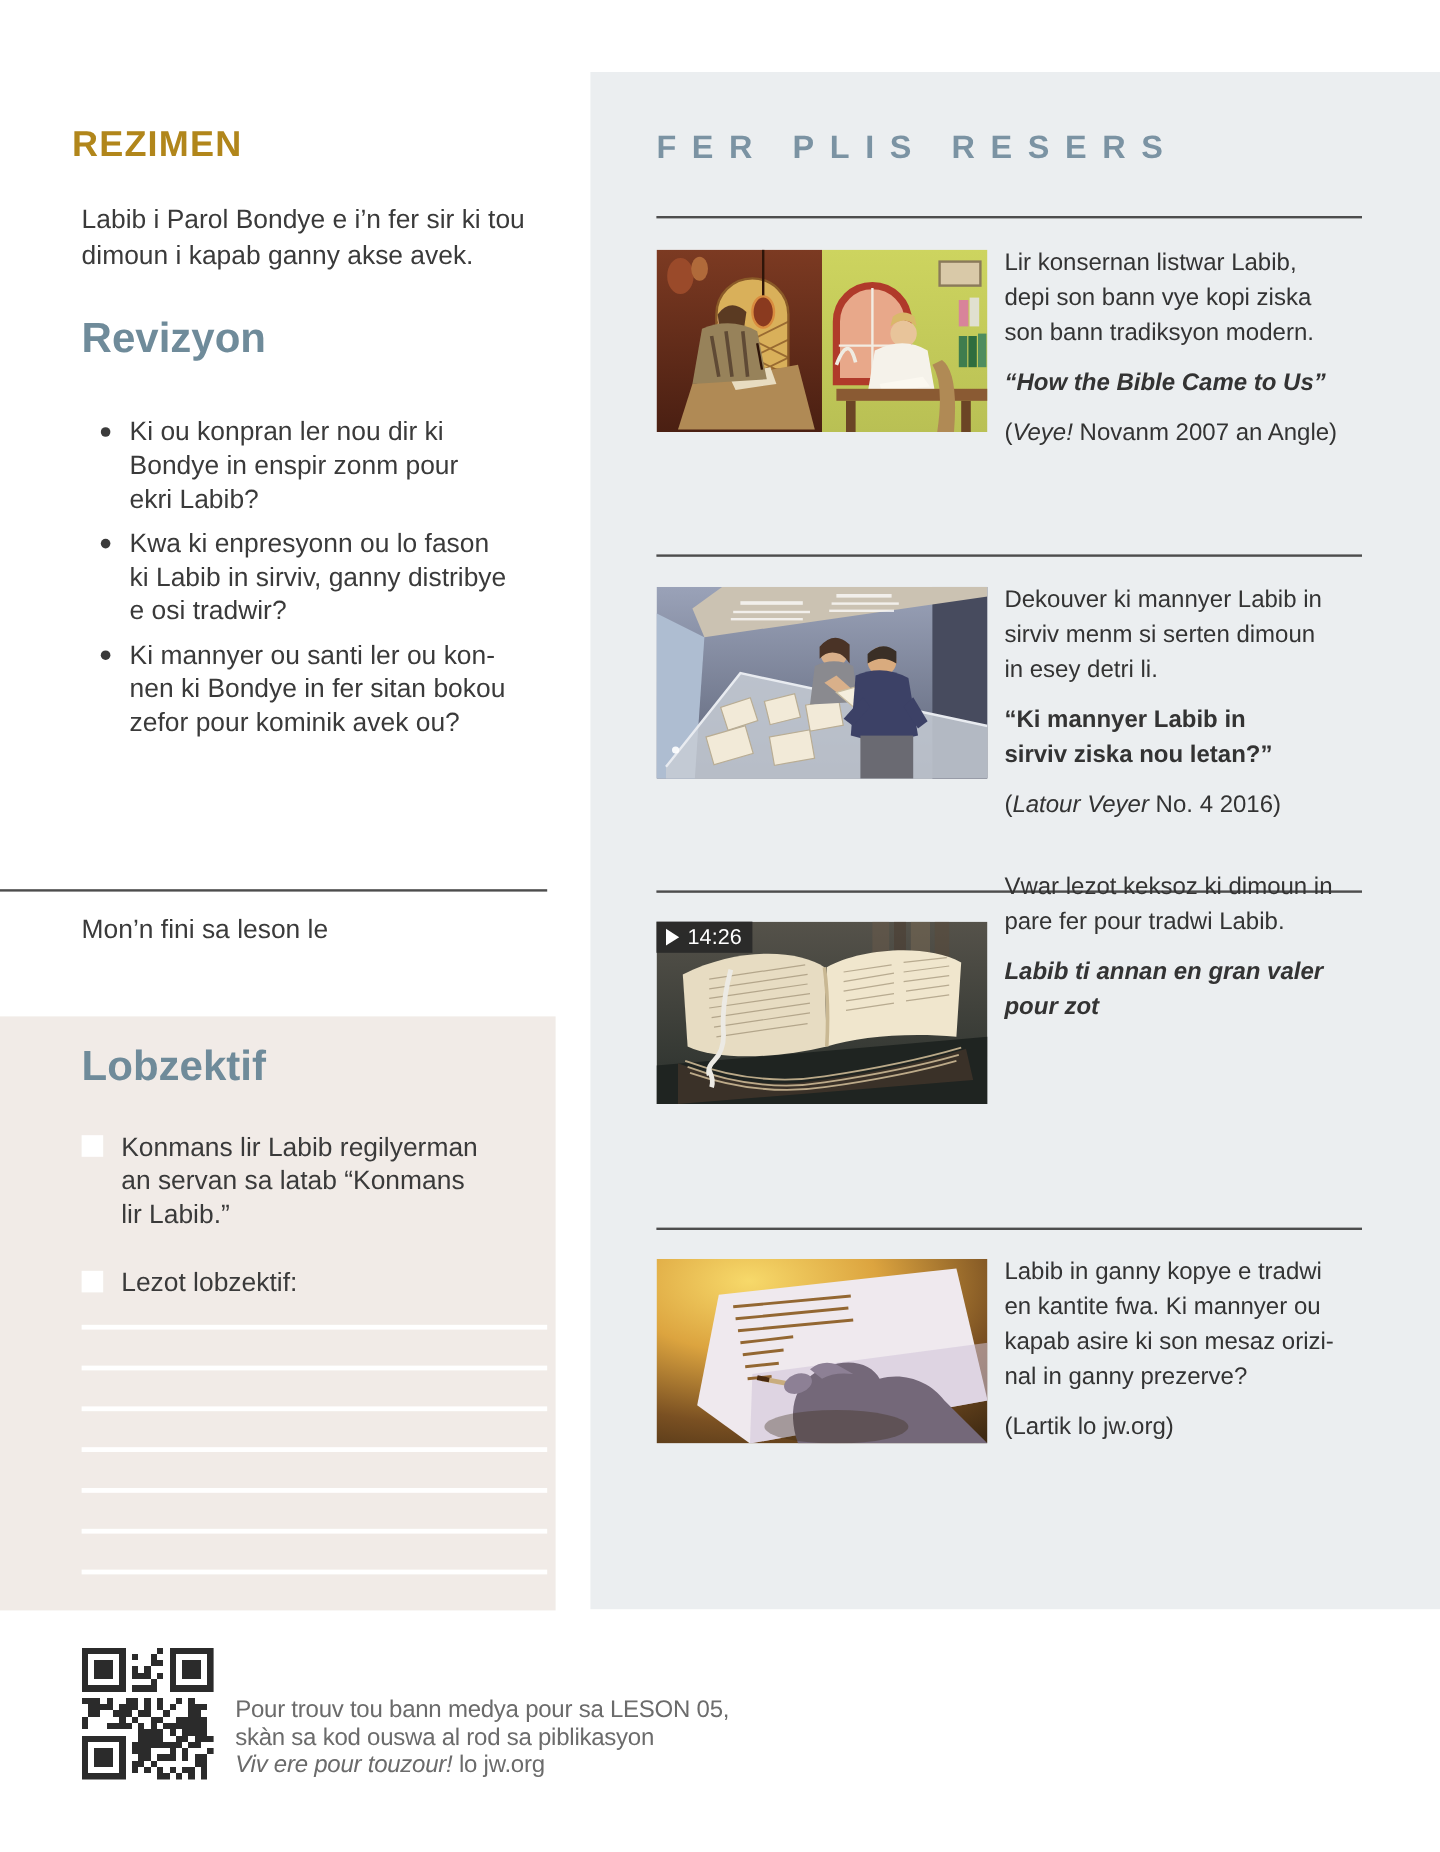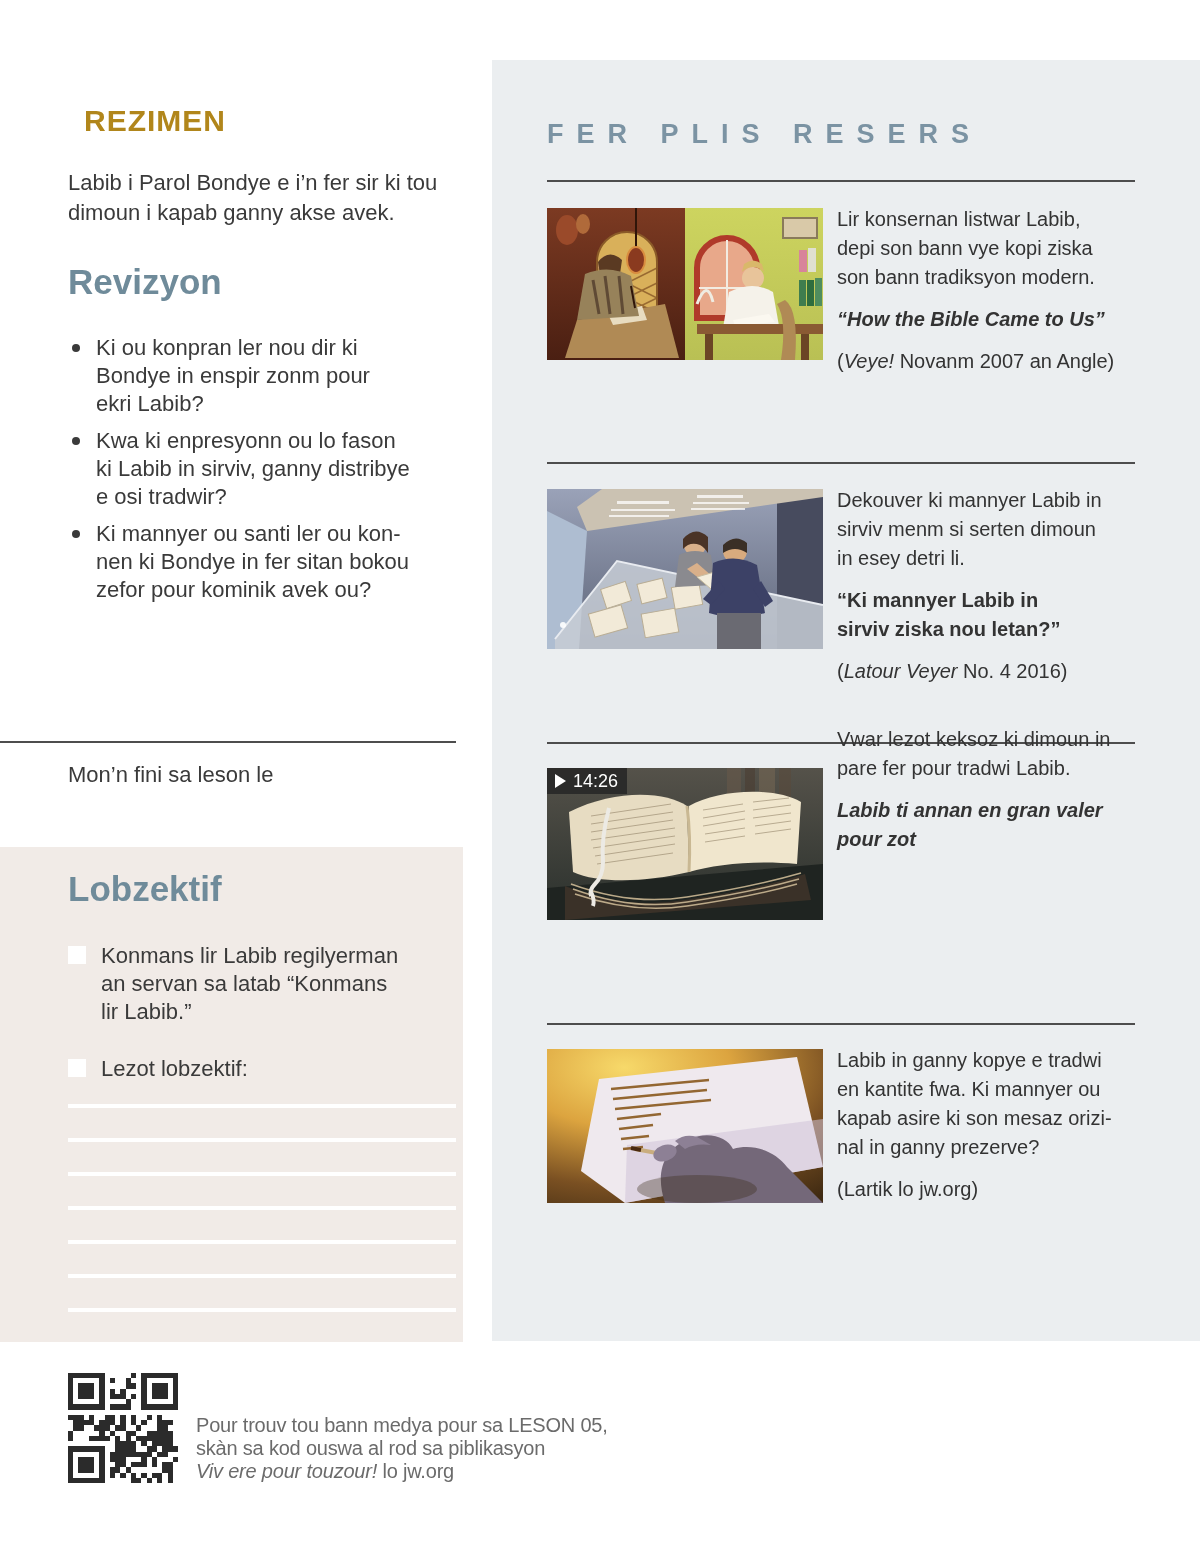--- a/index.html
+++ b/index.html
@@ -1,41 +1,41 @@
 <!DOCTYPE html>
 <html><head>
 <meta charset="utf-8">
 <style>
   html,body{margin:0;padding:0;background:#ffffff;}
   .page{position:relative;width:1200px;height:1543px;background:#ffffff;
         font-family:"Liberation Sans",sans-serif;color:#3a3a3a;overflow:hidden;}
   .abs{position:absolute;}
 
   
-  #rezimen-title{left:84px;top:104px;font-size:30px;font-weight:700;letter-spacing:1px;color:#b1861b;}
+  #rezimen-title{left:60px;top:104px;font-size:30px;font-weight:700;letter-spacing:1px;color:#b1861b;}
   #rezimen-text{left:68px;top:168px;width:400px;font-size:22px;line-height:30px;white-space:pre-line;}
   #revizyon-title{left:68px;top:262px;font-size:35px;font-weight:700;color:#6f8b9a;}
-  #revizyon-list{left:68px;top:334px;width:400px;list-style:none;margin:0;padding:0;}
+  #revizyon-list{left:68px;top:334px;width:400px;list-style:none;margin:12px;padding:0;}
   #revizyon-list li{position:relative;padding-left:28px;margin-bottom:9px;font-size:22px;line-height:28px;white-space:pre-line;}
   #revizyon-list .dot{position:absolute;left:4px;top:10px;width:8px;height:8px;border-radius:50%;background:#3a3a3a;}
   #left-divider{left:0;top:741px;width:456px;height:2px;background:#4d4d4d;}
   #date-label{left:68px;top:761px;font-size:22px;line-height:28px;}
 
   #lobzektif-box{left:0;top:847px;width:432px;height:495px;background:#f1ebe7;padding-left:31px;}
   #lobzektif-title{left:68px;top:22px;font-size:35px;font-weight:700;color:#6f8b9a;}
   .obj-item{position:absolute;left:68px;display:flex;align-items:flex-start;}
   #obj-item-1{top:95px;width:360px;}
   #obj-item-2{top:208px;width:360px;}
   .obj-checkbox{flex:0 0 18px;width:18px;height:18px;background:#ffffff;margin-top:4px;margin-right:15px;}
   .obj-text{font-size:22px;line-height:28px;white-space:pre-line;}
   .write-line{position:absolute;left:68px;width:388px;height:4px;background:#ffffff;}
 
   
   #right-panel{left:492px;top:60px;width:708px;height:1281px;background:#ebeef0;}
-  #fer-title{left:55px;top:48px;font-size:27px;font-weight:700;letter-spacing:13px;color:#7b93a3;white-space:nowrap;margin-top:11px;}
+  #fer-title{left:55px;top:48px;font-size:27px;font-weight:700;letter-spacing:13px;color:#7b93a3;white-space:nowrap;}
   .r-divider{position:absolute;left:55px;width:588px;height:2px;background:#4d4d4d;}
   .thumb{position:absolute;left:55px;width:276px;overflow:hidden;}
   .thumb svg{display:block;width:100%;height:100%;}
   .rtext{position:absolute;left:345px;width:320px;}
   .rtext p{margin:0 0 13px 0;font-size:20px;line-height:29px;color:#333333;white-space:pre-line;}
   .rtitle{font-weight:700;}
   .rtitle.it{font-style:italic;}
   .rsource{font-size:21px;}
   .ital{font-style:italic;}
 

